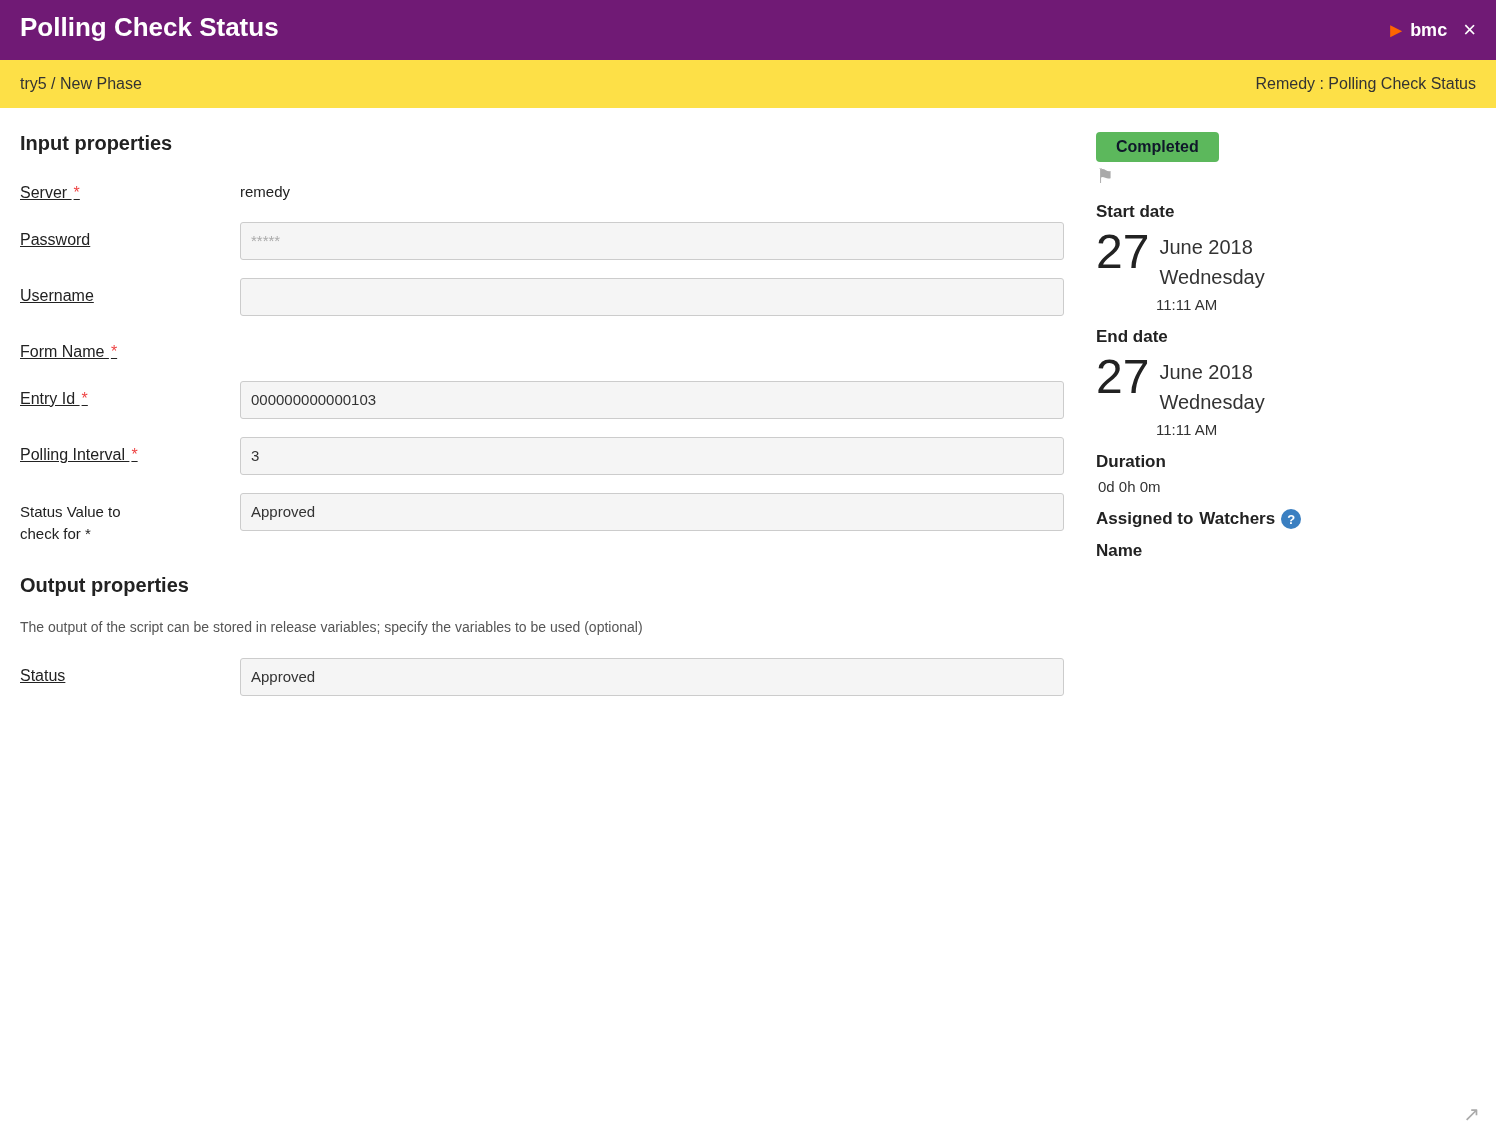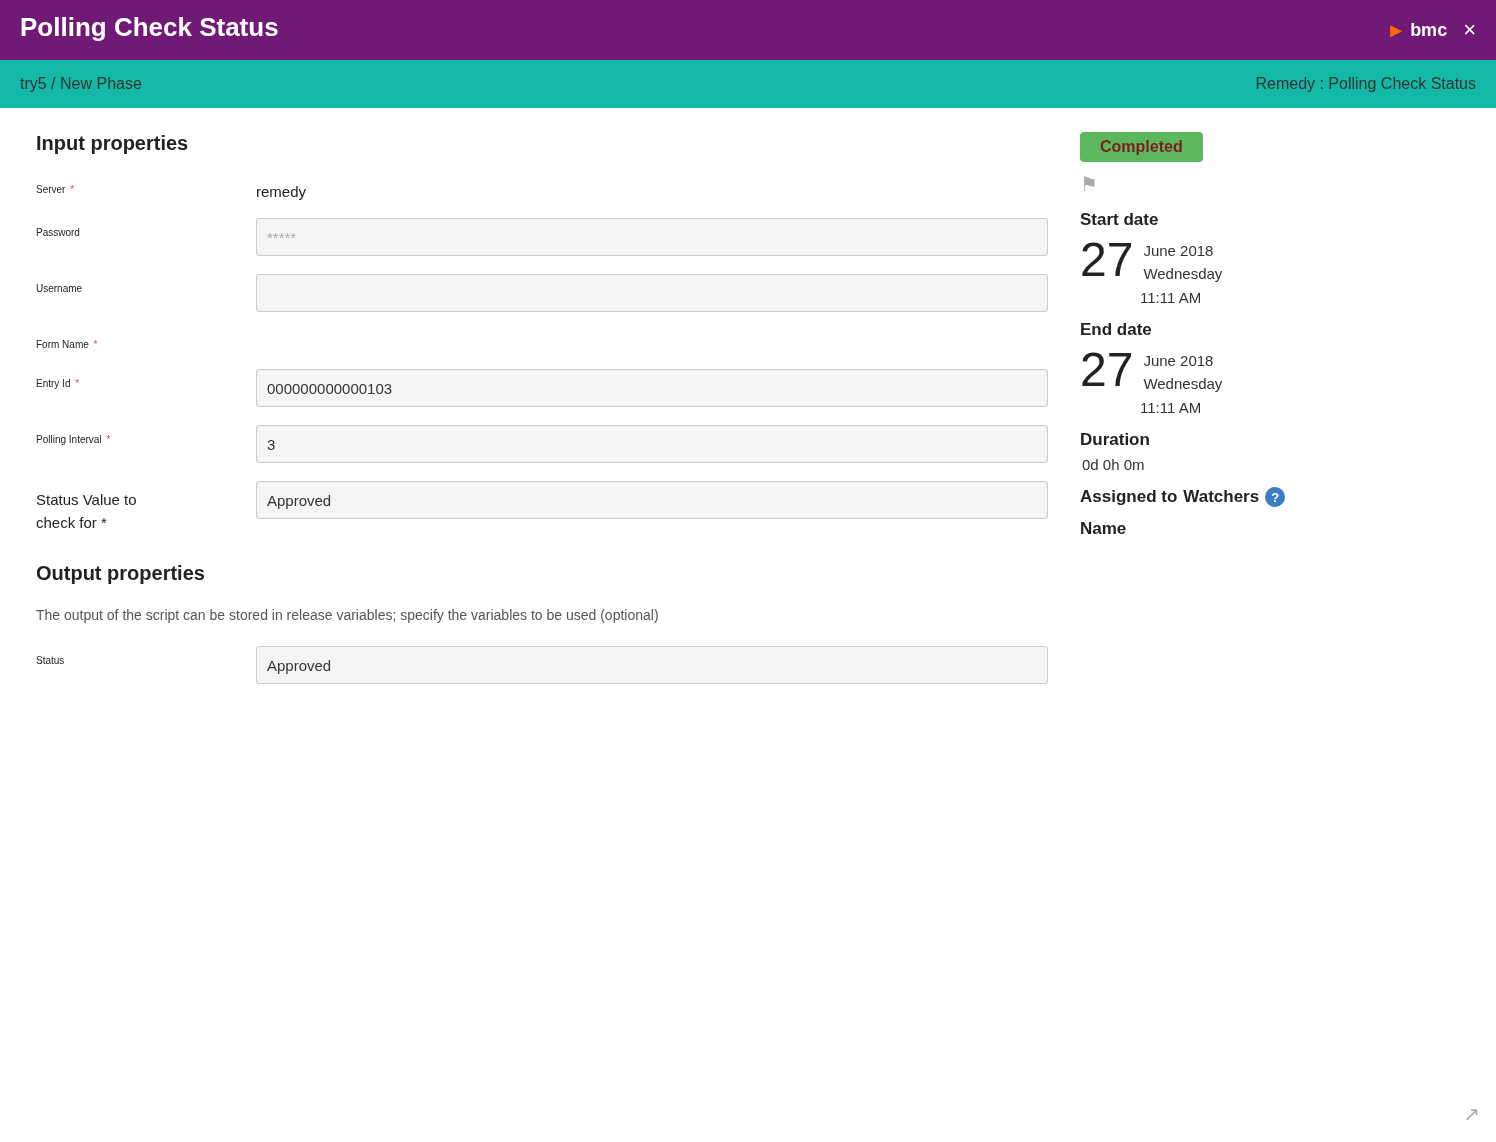--- a/index.html
+++ b/index.html
@@ -40,40 +40,40 @@
       color: #fff;
       background: none;
       border: none;
       font-size: 22px;
       cursor: pointer;
       line-height: 1;
     }
 
     
     .subheader {
-      background: #14b8a6;
+      background: #fde047;
       padding: 10px 20px;
       display: flex;
       align-items: center;
       justify-content: space-between;
       min-height: 48px;
     }
     .breadcrumb {
       font-size: 16px;
       color: #333;
     }
     .subheader-right {
       font-size: 16px;
       color: #333;
     }
 
     
     .main-content {
       display: flex;
-      padding: 24px 36px;
+      padding: 24px 20px;
       gap: 32px;
     }
 
     
     .left-panel {
       flex: 1;
     }
 
     .section-title {
       font-size: 20px;
@@ -84,24 +84,25 @@
 
     .form-row {
       display: flex;
       align-items: flex-start;
       margin-bottom: 18px;
     }
 
     .form-label {
       width: 220px;
       min-width: 220px;
-      font-size: 10px;
+      font-size: 16px;
       color: #222;
       padding-top: 8px;
       line-height: 1.3;
+      text-decoration: underline;
     }
     .form-label .required {
       color: #e44;
       margin-left: 2px;
     }
 
     .form-value {
       flex: 1;
       font-size: 15px;
       color: #222;
@@ -143,27 +144,27 @@
     }
 
     
     .right-panel {
       width: 380px;
       min-width: 340px;
     }
 
     .completed-badge {
       background: #5cb85c;
-      color: #7f1d1d;
+      color: #0f172a;
       font-size: 16px;
       font-weight: bold;
       border-radius: 4px;
       padding: 6px 20px;
       display: inline-block;
-      margin-bottom: 10px;
+      margin-bottom: 2px;
     }
 
     .flag-icon {
       font-size: 20px;
       color: #aaa;
       margin-bottom: 14px;
     }
 
     .info-section-title {
       font-size: 17px;
@@ -178,21 +179,21 @@
       gap: 10px;
       margin-bottom: 4px;
     }
     .date-big {
       font-size: 48px;
       font-weight: 300;
       color: #222;
       line-height: 1;
     }
     .date-detail {
-      font-size: 15px;
+      font-size: 20px;
       color: #333;
       padding-top: 4px;
       line-height: 1.5;
     }
     .date-time {
       font-size: 15px;
       color: #333;
       margin-left: 60px;
       margin-bottom: 14px;
     }

